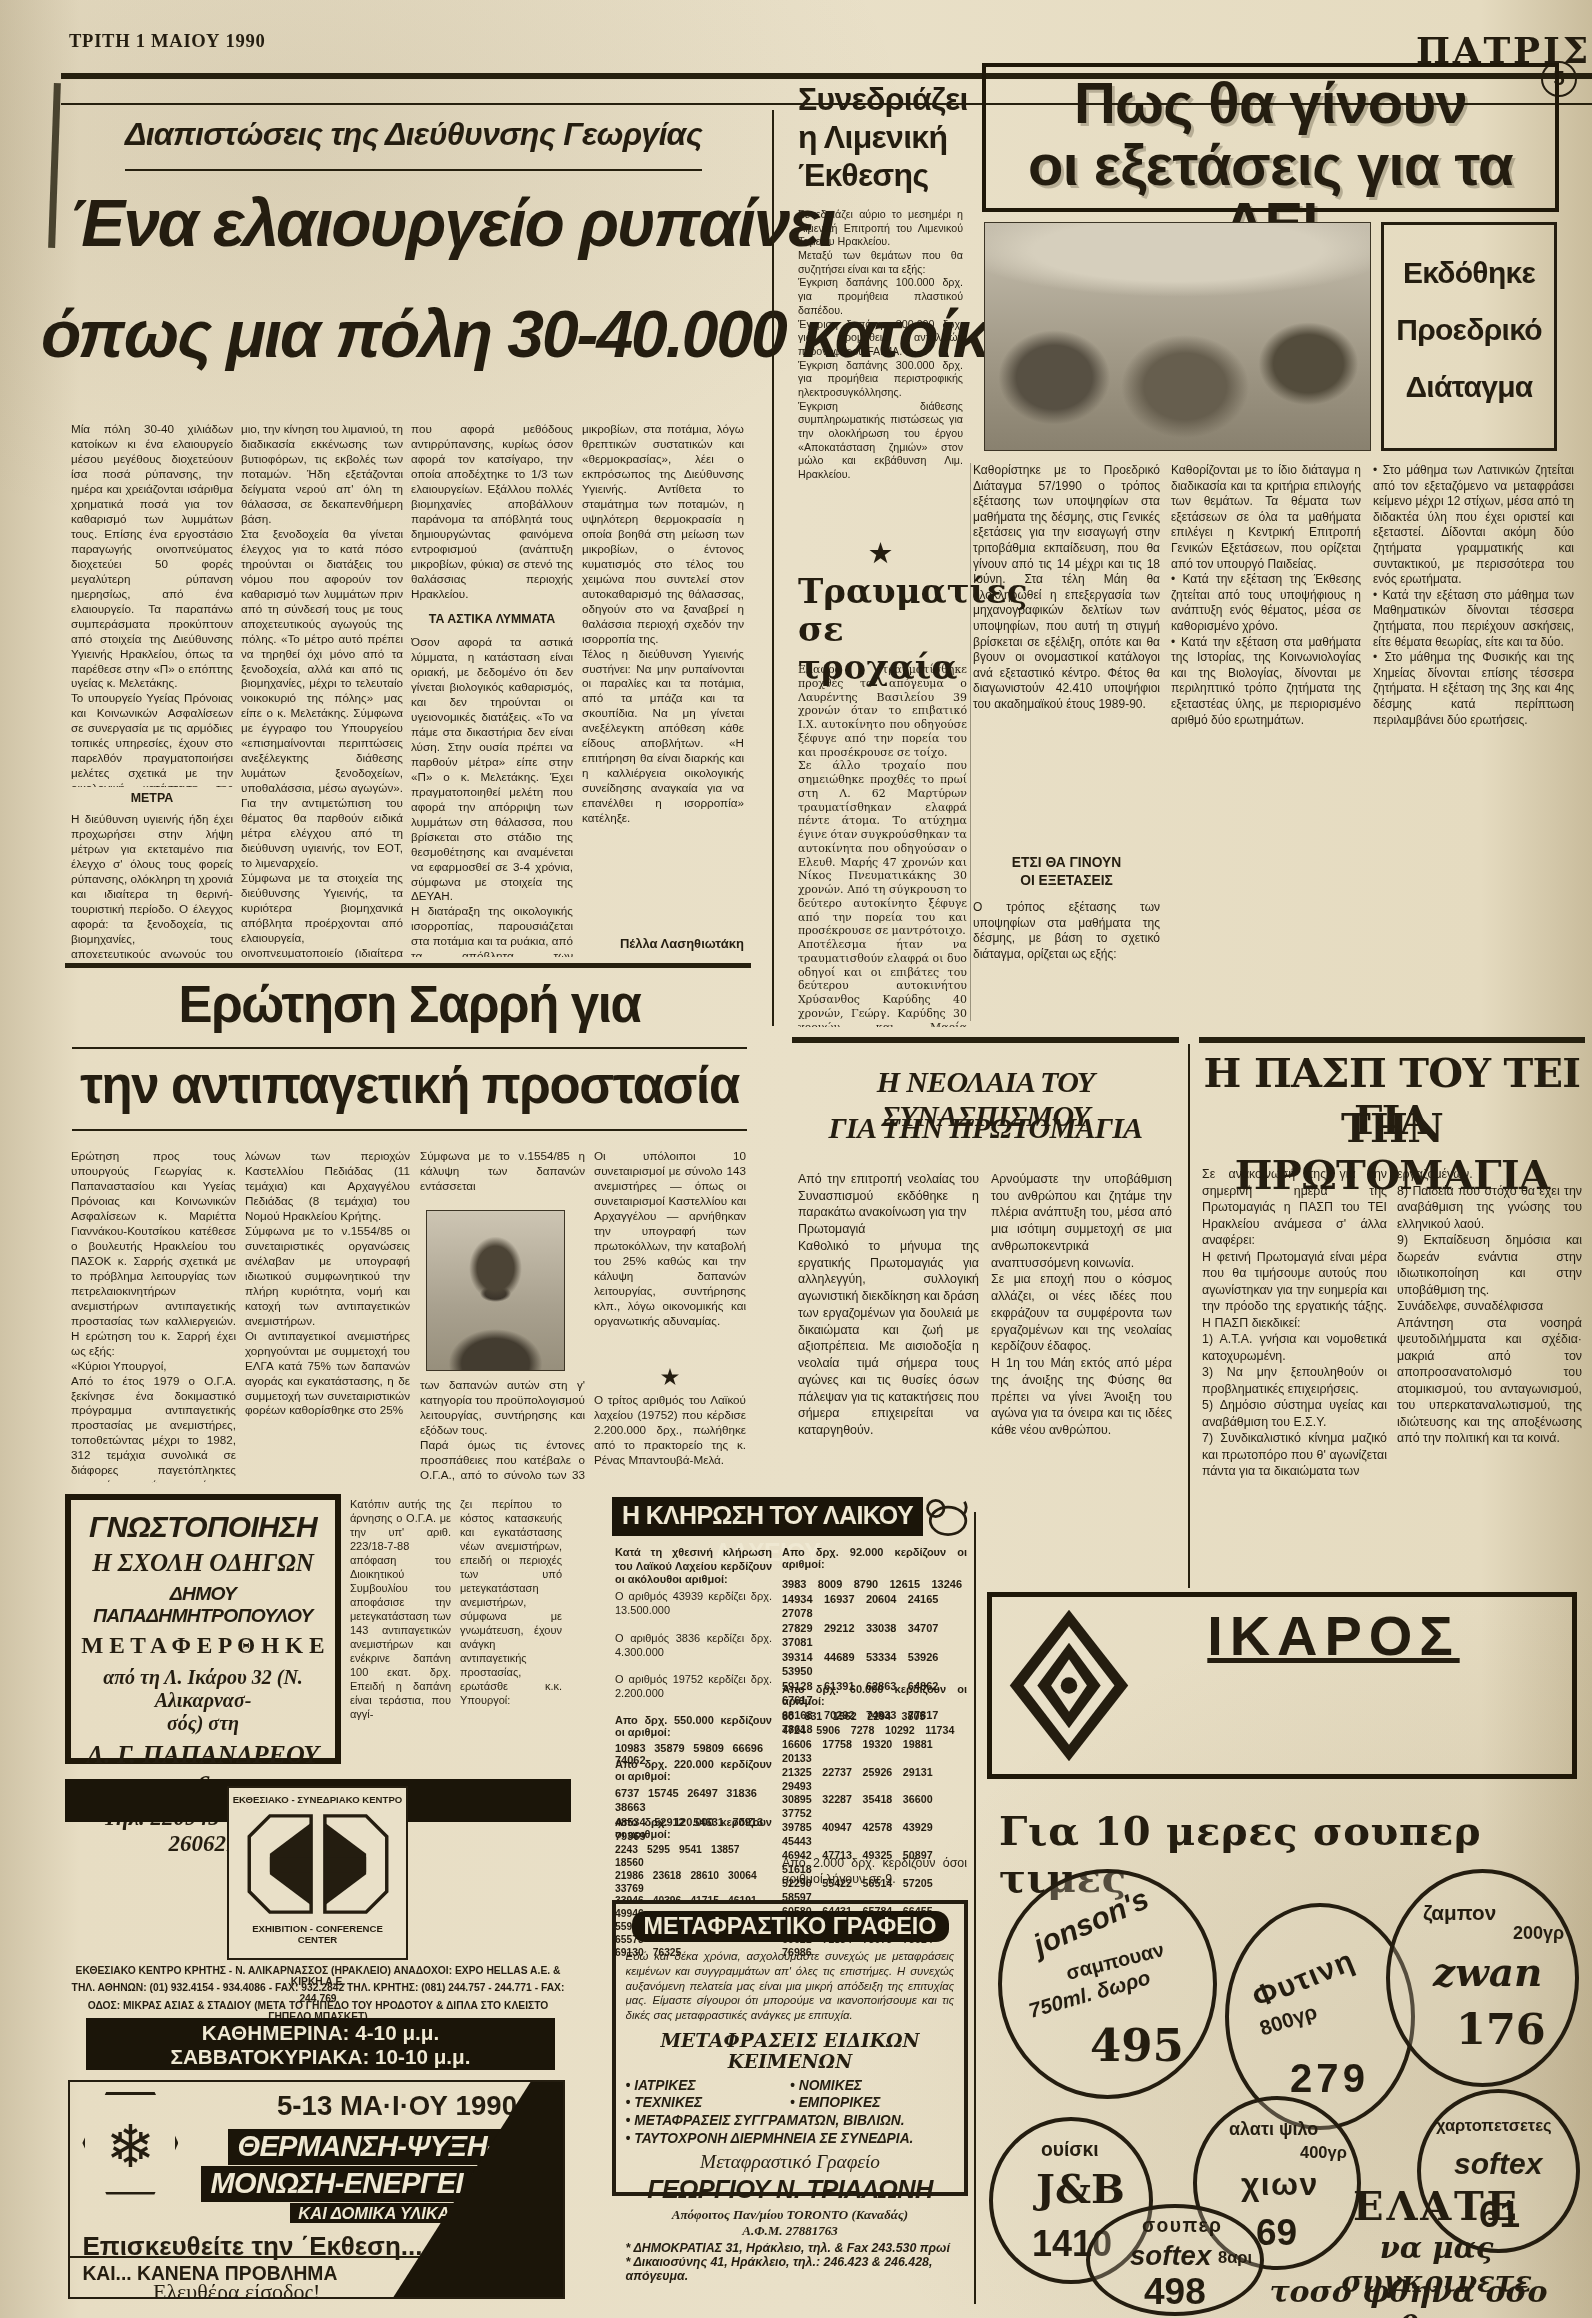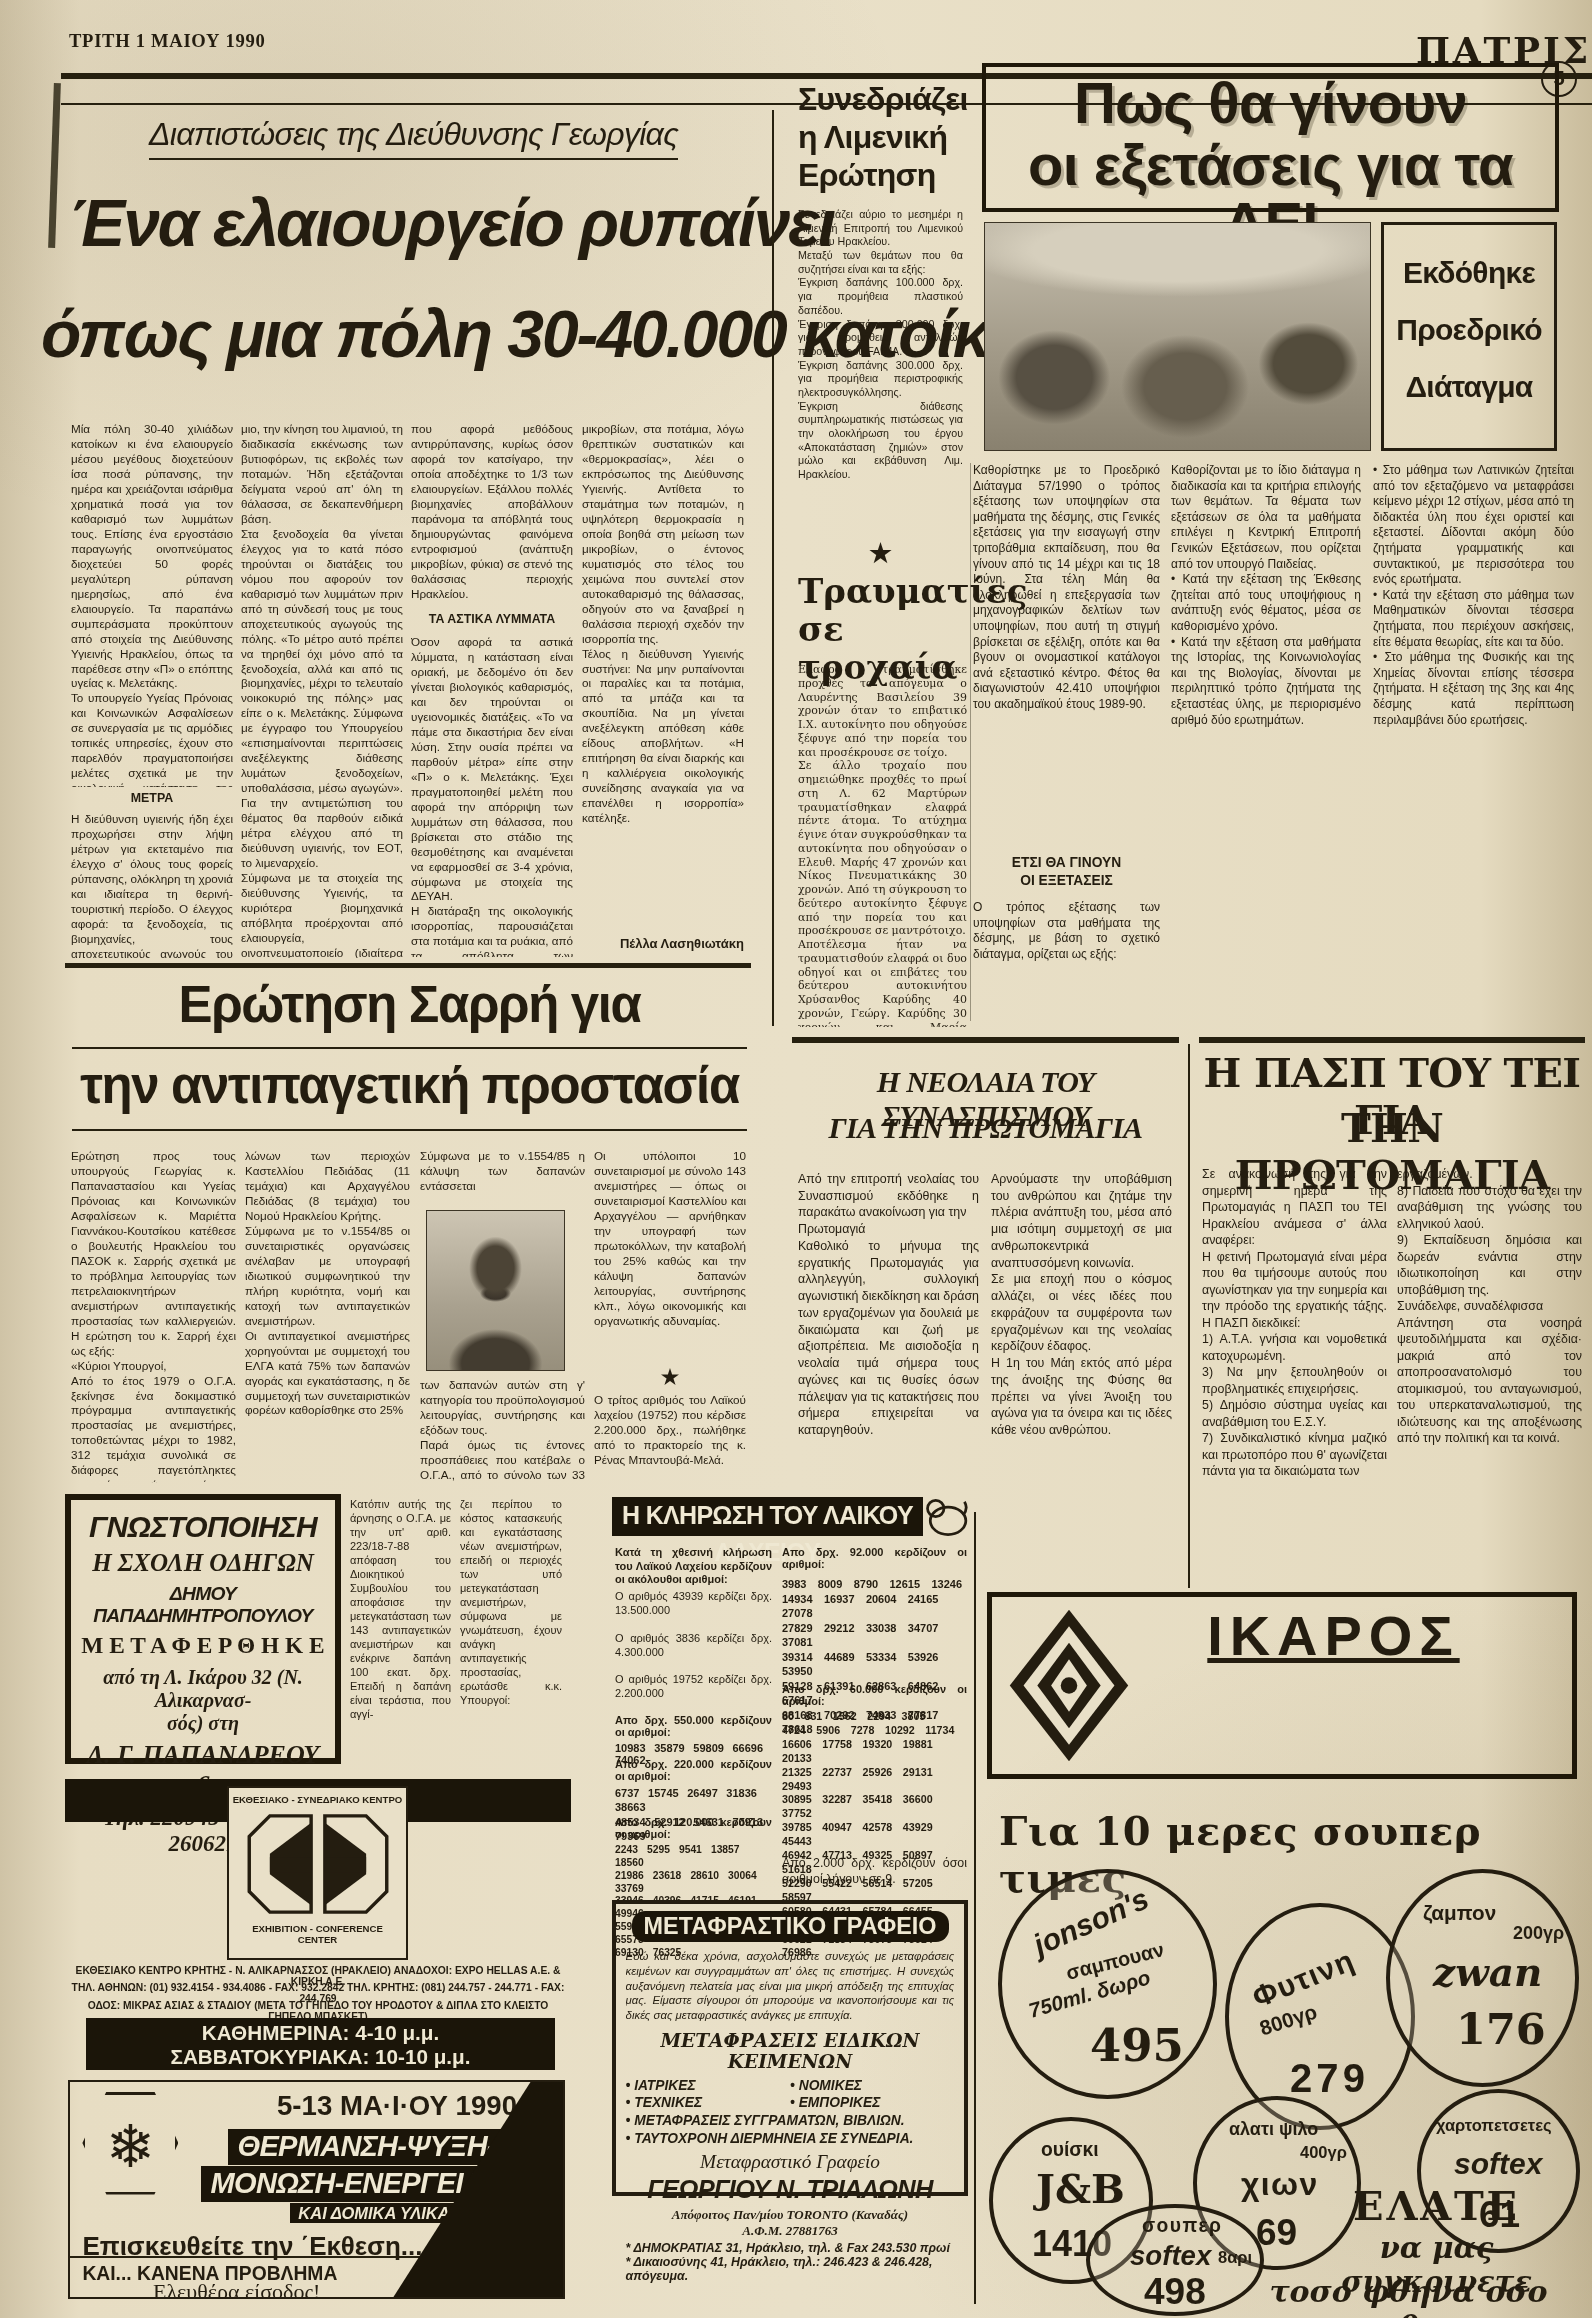--- a/index.html
+++ b/index.html
@@ -18,21 +18,21 @@
   .i{ font-style:italic; }
   .c{ text-align:center; }
   .serif{ font-family:"Liberation Serif", serif; }
   .dserif{ font-family:"DejaVu Serif", serif; }
   .j{ text-align:justify; white-space:pre-line; overflow:hidden; }
   .pre{ white-space:pre-line; }
   .body-txt{ font-size:11.7px; line-height:1.28; letter-spacing:0; }
   .rule{ background:#26200f; }
   .blackbox{ background:#1b1509; color:#efe8d2; }
   .photo{ border:1.4px solid #3c3526; }
-  .kicker{ font-size:32px; font-weight:normal; font-style:italic; letter-spacing:-0.7px; border-bottom:2.8px solid #26200f; padding-bottom:6px; }
+  .kicker{ font-size:32px; font-weight:bold; font-style:italic; letter-spacing:-0.7px; border-bottom:2.8px solid #26200f; padding-bottom:17px; }
   .mainhead{ font-size:66px; font-weight:bold; font-style:italic; letter-spacing:-2.1px; white-space:nowrap; }
   .subhead-inline{ font-weight:bold; text-align:center; font-size:12.4px; }
   .circle{ border:4.1px solid #241d10; border-radius:50%; background:rgba(233,224,200,.25); }
   .star{ font-size:29px; color:#241d10; }
 </style>
 </head>
 <body>
 
 <div class="abs b serif" style="left:69px;top:30px;font-size:18.6px;letter-spacing:0.7px;">ΤΡΙΤΗ 1 ΜΑΙΟΥ 1990</div>
 <div class="abs b dserif" style="left:1416px;top:29px;font-size:36px;letter-spacing:2.8px;">ΠΑΤΡΙΣ</div>
@@ -60,21 +60,21 @@
 Η διατάραξη της οικολογικής ισορροπίας, παρουσιάζεται στα ποτάμια και τα ρυάκια, από τα απόβλητα των ελαιουργείων, τα λιπάσματα, φυτοφάρμακα, εντομοκτόνα — με τη μείωση ή απουσία των παραδοσιακών υδρόβιων ζώων π.χ. καβούρια στους ποταμούς: Αναποδάρης, Γεροπόταμος, Γιόφυρος, Κατσαμπάς.</div>
 <div class="abs j body-txt" style="left:582px;top:422px;width:162px;height:510px;">μικροβίων, στα ποτάμια, λόγω θρεπτικών συστατικών και «θερμοκρασίας», λέει ο εκπρόσωπος της Διεύθυνσης Υγιεινής. Αντίθετα το σταμάτημα των ποταμών, η υψηλότερη θερμοκρασία η οποία βοηθά στη μείωση των μικροβίων, ο έντονος κυματισμός στο τέλος του χειμώνα που συντελεί στον αυτοκαθαρισμό της θάλασσας, οδηγούν στο να ξαναβρεί η θαλάσσια περιοχή σχεδόν την ισορροπία της.
 Τέλος η διεύθυνση Υγιεινής συστήνει: Να μην ρυπαίνονται οι παραλίες και τα ποτάμια, από τα μπάζα και τα σκουπίδια. Να μη γίνεται ανεξέλεγκτη απόθεση κάθε είδους αποβλήτων. «Η επιτήρηση θα είναι διαρκής και η καλλιέργεια οικολογικής συνείδησης αναγκαία για να επανέλθει η ισορροπία» κατέληξε.</div>
 <div class="abs b" style="left:582px;top:936px;width:162px;text-align:right;font-size:13px;">Πέλλα Λασηθιωτάκη</div>
 <div class="abs rule" style="left:65px;top:963px;width:686px;height:4.8px;"></div>
 
 <div class="abs rule" style="left:772px;top:110px;width:2.1px;height:916px;"></div>
 
 <div class="abs b pre" style="left:798px;top:81px;width:172px;font-size:32px;line-height:1.18;letter-spacing:-0.7px;">Συνεδριάζει
 η Λιμενική
-Ερώτηση</div>
+Έκθεσης</div>
 <div class="abs j" style="left:798px;top:208px;width:165px;height:324px;font-size:10.7px;line-height:1.28;">Συνεδριάζει αύριο το μεσημέρι η Λιμενική Επιτροπή του Λιμενικού Ταμείου Ηρακλείου.
 Μεταξύ των θεμάτων που θα συζητήσει είναι και τα εξής:
 Έγκριση δαπάνης 100.000 δρχ. για προμήθεια πλαστικού δαπέδου.
 Έγκριση δαπάνης 300.000 δρχ. για προμήθεια ανταλ/κών περονοφόρου FAIMA.
 Έγκριση δαπάνης 300.000 δρχ. για προμήθεια περιστροφικής ηλεκτροσυγκόλλησης.
 Έγκριση διάθεσης συμπληρωματικής πιστώσεως για την ολοκλήρωση του έργου «Αποκατάσταση ζημιών» στον μώλο και εκβάθυνση Λιμ. Ηρακλείου.</div>
 
 <div class="abs c star" style="left:798px;top:536px;width:165px;">★</div>
 <div class="abs b dserif pre" style="left:798px;top:572px;width:172px;font-size:34px;line-height:1.12;">Τραυματίες
 σε τροχαία</div>

